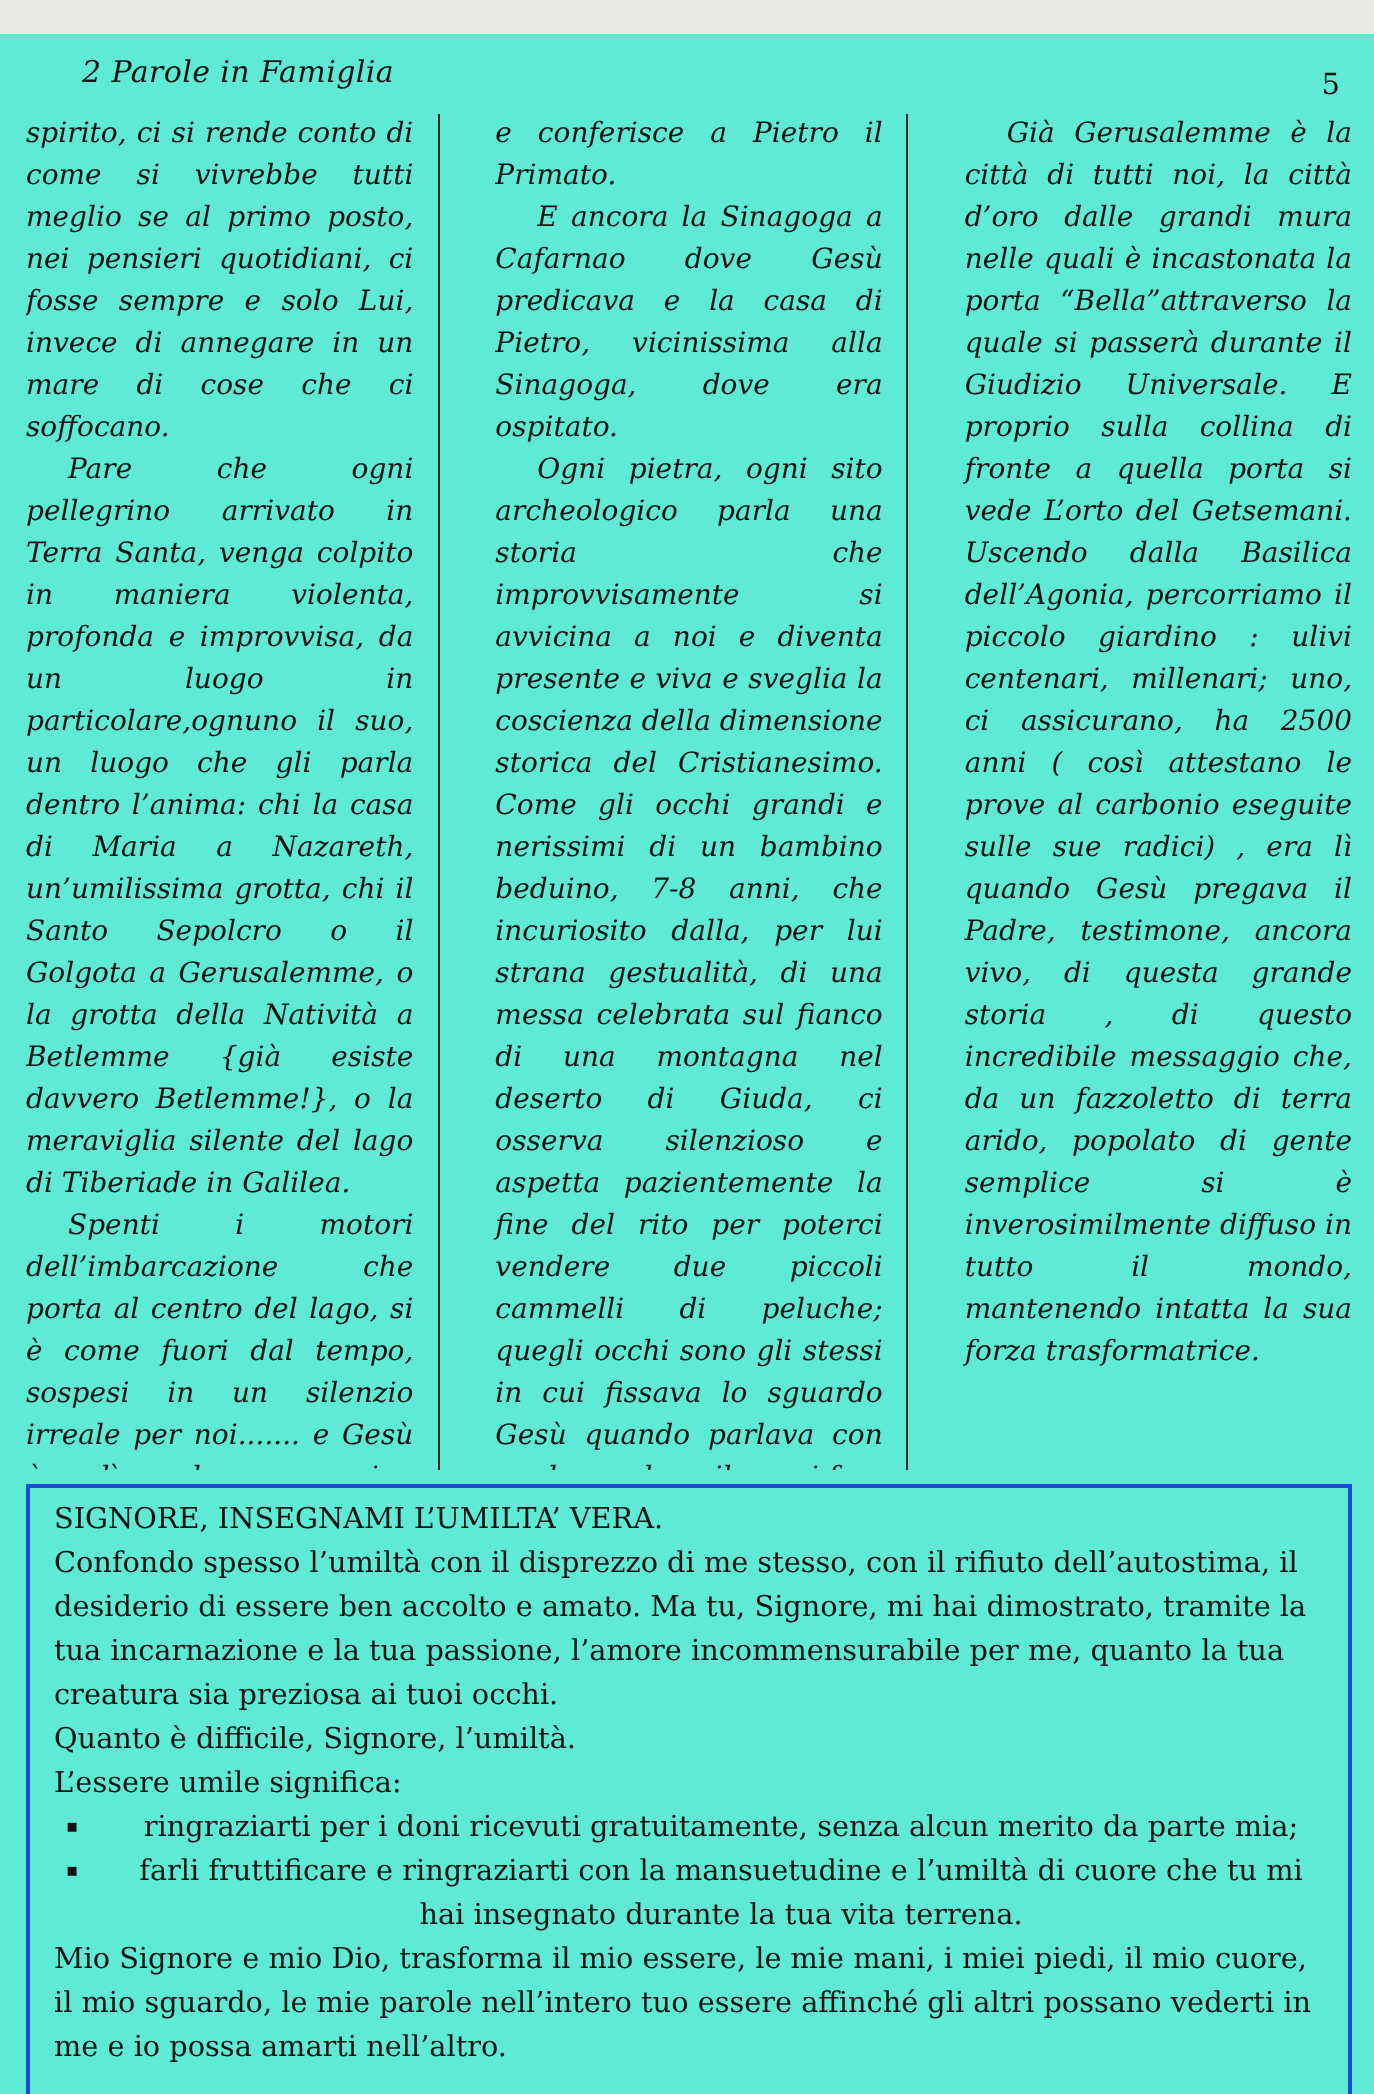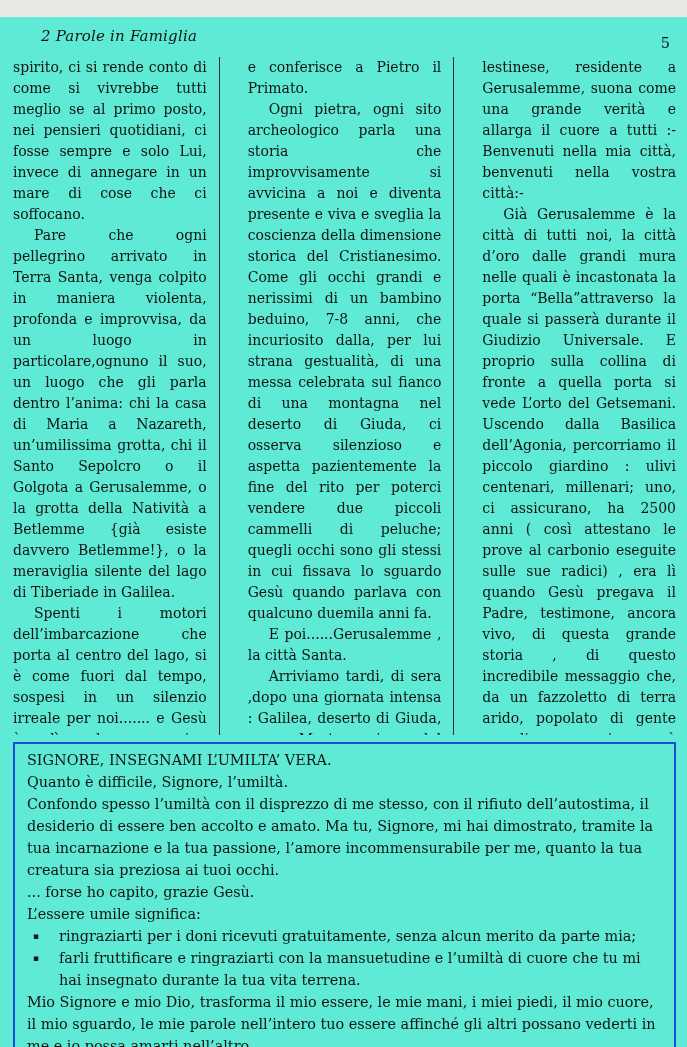--- a/index.html
+++ b/index.html
@@ -35,21 +35,21 @@
     text-align: justify;
     font-size: 14px;
     line-height: 21px;
   }
   .column { flex: 1 1 0; min-width: 0; }
   .column + .column {
     border-left: 1px solid #2a2a2a;
     margin-left: 12px;
     padding-left: 28px;
   }
-  .column p { margin: 0; }
+  .column p { margin: 0; font-style: italic; }
   .column p.indent { text-indent: 1.5em; }
 
   
   .prayer-box {
     margin-top: 7px;
     border: 2px solid #1d4ed8;
     box-sizing: border-box;
     height: 318px;
     overflow: hidden;
     padding: 5px 12px 8px 12px;
@@ -58,21 +58,21 @@
   }
   .prayer-box p { margin: 0; }
   .bullet-row { display: flex; }
   .bullet-marker {
     flex: none;
     width: 26px;
     padding-left: 6px;
     font-size: 9px;
     line-height: 22px;
   }
-  .bullet-text { flex: 1 1 auto; }
+  .bullet-text { flex: 1 1 auto; text-align: center; }
 </style>
 </head>
 <body>
 
 <div class="page">
 
   <div class="page-header">
     <span class="running-title">2 Parole in Famiglia</span>
     <span class="page-number">5</span>
   </div>
@@ -80,39 +80,38 @@
   <div class="article-columns">
 
     <div class="column">
       <p>spirito, ci si rende conto di come si vivrebbe tutti meglio se al primo posto, nei pensieri quotidiani, ci fosse sempre e solo Lui, invece di annegare in un mare di cose che ci soffocano.</p>
       <p class="indent">Pare che ogni pellegrino arrivato in Terra Santa, venga colpito in maniera violenta, profonda e improvvisa, da un luogo in particolare,ognuno il suo, un luogo che gli parla dentro l’anima: chi la casa di Maria a Nazareth, un’umilissima grotta, chi il Santo Sepolcro o il Golgota a Gerusalemme, o la grotta della Natività a Betlemme {già esiste davvero Betlemme!}, o la meraviglia silente del lago di Tiberiade in Galilea.</p>
       <p class="indent">Spenti i motori dell’imbarcazione che porta al centro del lago, si è come fuori dal tempo, sospesi in un silenzio irreale per noi....... e Gesù è lì che cammina sull’acqua, è lì che seda la tempesta, è lì ,che da una piccola barca, parla alle folle, è lì che seduto sotto lauri, sicomori e incredibili colonnati di palme “con grandi pavoni verdi, dalle code a ventaglio, posati sulle cime”, parla ai suoi discepoli</p>
     </div>
 
     <div class="column">
       <p>e conferisce a Pietro il Primato.</p>
+      <p class="indent">E ancora la Sinagoga a Cafarnao dove Gesù predicava e la casa di Pietro, vicinissima alla Sinagoga, dove era ospitato.</p>
       <p class="indent">Ogni pietra, ogni sito archeologico parla una storia che improvvisamente si avvicina a noi e diventa presente e viva e sveglia la coscienza della dimensione storica del Cristianesimo. Come gli occhi grandi e nerissimi di un bambino beduino, 7-8 anni, che incuriosito dalla, per lui strana gestualità, di una messa celebrata sul fianco di una montagna nel deserto di Giuda, ci osserva silenzioso e aspetta pazientemente la fine del rito per poterci vendere due piccoli cammelli di peluche; quegli occhi sono gli stessi in cui fissava lo sguardo Gesù quando parlava con qualcuno duemila anni fa.</p>
       <p class="indent">E poi......Gerusalemme , la città Santa.</p>
       <p class="indent">Arriviamo tardi, di sera ,dopo una giornata intensa : Galilea, deserto di Giuda, mar Morto,  rive del Giordano.</p>
 
     </div>
 
     <div class="column">
-      <p>lestinese, residente a Gerusalemme, suona come una grande verità e allarga il cuore a tutti :- Benvenuti nella mia città, benvenuti nella vostra città:-</p>
       <p class="indent">Già Gerusalemme è la città di tutti noi, la città d’oro dalle grandi mura nelle quali è incastonata la porta “Bella”attraverso la quale si passerà durante il Giudizio Universale. E proprio sulla collina di fronte a quella porta si vede L’orto del Getsemani. Uscendo dalla Basilica dell’Agonia, percorriamo il piccolo giardino : ulivi centenari, millenari; uno, ci assicurano, ha 2500 anni ( così attestano le prove al carbonio eseguite sulle sue radici) , era lì quando Gesù pregava il Padre, testimone, ancora vivo, di questa grande storia , di questo incredibile messaggio che, da un fazzoletto di terra arido, popolato di gente semplice si è inverosimilmente diffuso in tutto il mondo, mantenendo intatta la sua forza trasformatrice.</p>
 
     </div>
 
   </div>
 
   <div class="prayer-box">
     <p>SIGNORE, INSEGNAMI L’UMILTA’ VERA.</p>
+    <p>Confondo spesso l’umiltà con il disprezzo di me stesso, con il rifiuto dell’autostima, il desiderio di essere ben accolto e amato. Ma tu, Signore, mi hai dimostrato, tramite la tua incarnazione e la tua passione, l’amore incommensurabile per me, quanto la tua creatura sia preziosa ai tuoi occhi.</p>
     <p>Quanto è difficile, Signore, l’umiltà.</p>
-    <p>Confondo spesso l’umiltà con il disprezzo di me stesso, con il rifiuto dell’autostima, il desiderio di essere ben accolto e amato. Ma tu, Signore, mi hai dimostrato, tramite la tua incarnazione e la tua passione, l’amore incommensurabile per me, quanto la tua creatura sia preziosa ai tuoi occhi.</p>
-    <p>... forse ho capito, grazie Gesù.</p>
     <p>L’essere umile significa:</p>
 
     <div class="bullet-row">
       <span class="bullet-marker">▪</span>
       <span class="bullet-text">ringraziarti per i doni ricevuti gratuitamente, senza alcun merito da parte mia;</span>
     </div>
     <div class="bullet-row">
       <span class="bullet-marker">▪</span>
       <span class="bullet-text">farli fruttificare e ringraziarti con la mansuetudine e l’umiltà di cuore che tu mi hai insegnato durante la tua vita terrena.</span>
     </div>

